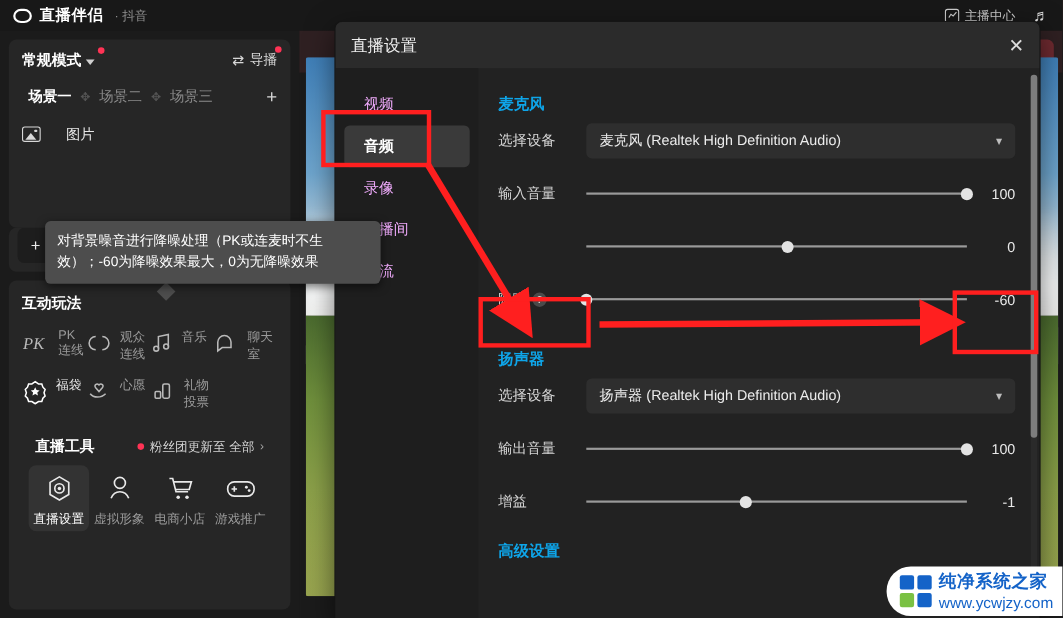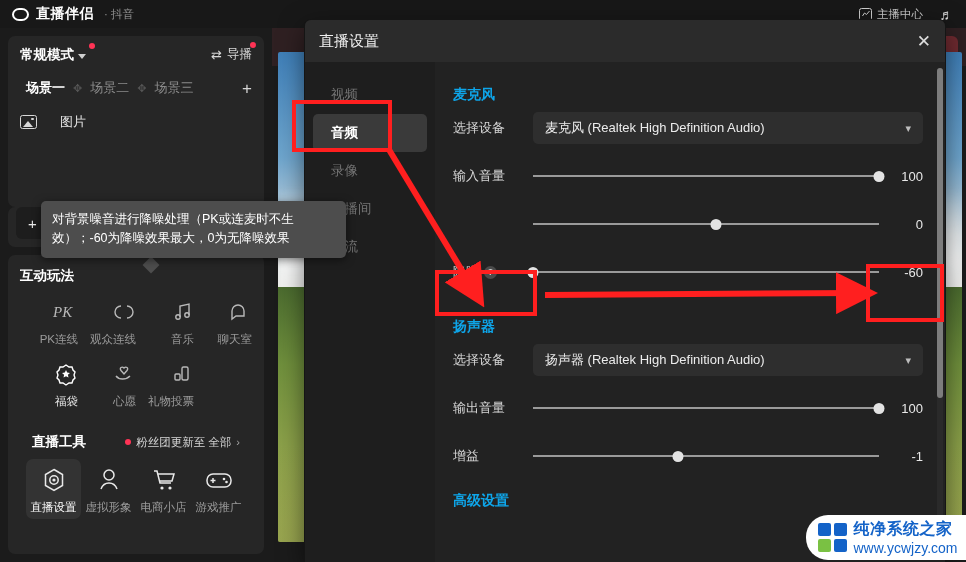--- a/index.html
+++ b/index.html
@@ -82,21 +82,21 @@
     margin: 0 8px 8px; background:#1d1d1d; border-radius: 6px; height: 32px;
     display:flex; align-items:center; padding: 0 12px;
   }
   .addmat-l { display:flex; align-items:center; gap: 7px; color:#eaeaea; font-size: 13px; }
   .plus { color:#eaeaea; font-size: 15px; line-height:1; }
   .addmat-r { margin-left:auto; color:#8b8b8b; font-size: 12.5px; }
 
   .play-card { padding: 12px 12px 6px; flex: 1; }
   .play-title { color:#fff; font-size: 13.5px; font-weight: bold; }
   .play-grid { display:grid; grid-template-columns: repeat(4,1fr); row-gap: 14px; margin-top: 14px; }
-  .play-item { display:flex; flex-direction:column; align-items:flex-end; gap:7px; }
+  .play-item { display:flex; align-items:flex-start; gap:7px; }
   .play-ico { height: 26px; display:flex; align-items:center; justify-content:center; color:#b9b9b9; }
   .play-ico.bright { color:#ffffff; }
   .play-label { color:#9b9b9b; font-size: 11.5px; }
   .play-label.bright { color:#e8e8e8; }
 
   .tools-head { display:flex; align-items:center; padding: 6px 12px 0; }
   .tools-title { color:#fff; font-size: 13.5px; font-weight: bold; }
   .tools-right { margin-left:auto; display:flex; align-items:center; gap:5px; color:#d6d6d6; font-size: 11.5px; }
   .tools-right .dot { width:6px;height:6px; }
   .chev { color:#a6a6a6; font-size: 11px; }
@@ -130,21 +130,21 @@
     background: #222222; border-radius: 6px 6px 0 0;
     box-shadow: 0 0 0 1px #151515, 0 8px 26px rgba(0,0,0,.55);
     overflow: hidden;
   }
   .dlg-head { height: 42px; background:#2b2b2b; display:flex; align-items:center; padding: 0 14px; }
   .dlg-title { color:#f0f0f0; font-size: 15px; }
   .dlg-close { margin-left:auto; color:#dcdcdc; font-size: 17px; line-height:1; }
 
   .dlg-body { display:flex; height: 500px; }
   .dlg-nav { width: 130px; background:#1e1e1e; padding-top: 14px; }
-  .nav-item { color:#737373; font-size: 13.5px; padding: 10px 18px; margin: 0 8px; border-radius: 5px; }
+  .nav-item { color:#f0abfc; font-size: 13.5px; padding: 10px 18px; margin: 0 8px; border-radius: 5px; }
   .nav-item.active { background:#3a3a3a; color:#ffffff; font-weight:bold; }
 
   .dlg-main { flex: 1; padding: 18px 22px 0 18px; position: relative; }
   .sec-title { color:#0ea5e9; font-size: 14px; font-weight:bold; margin: 6px 0 0; }
   .sec-title.sp { margin-top: 22px; }
 
   .row { display:flex; align-items:center; height: 48px; }
   .row-label { color:#d6d6d6; font-size: 13px; width: 72px; flex: none; }
   .row-label.nr { display:flex; align-items:center; gap:5px; width: auto; min-width: 72px; }
   .help {

